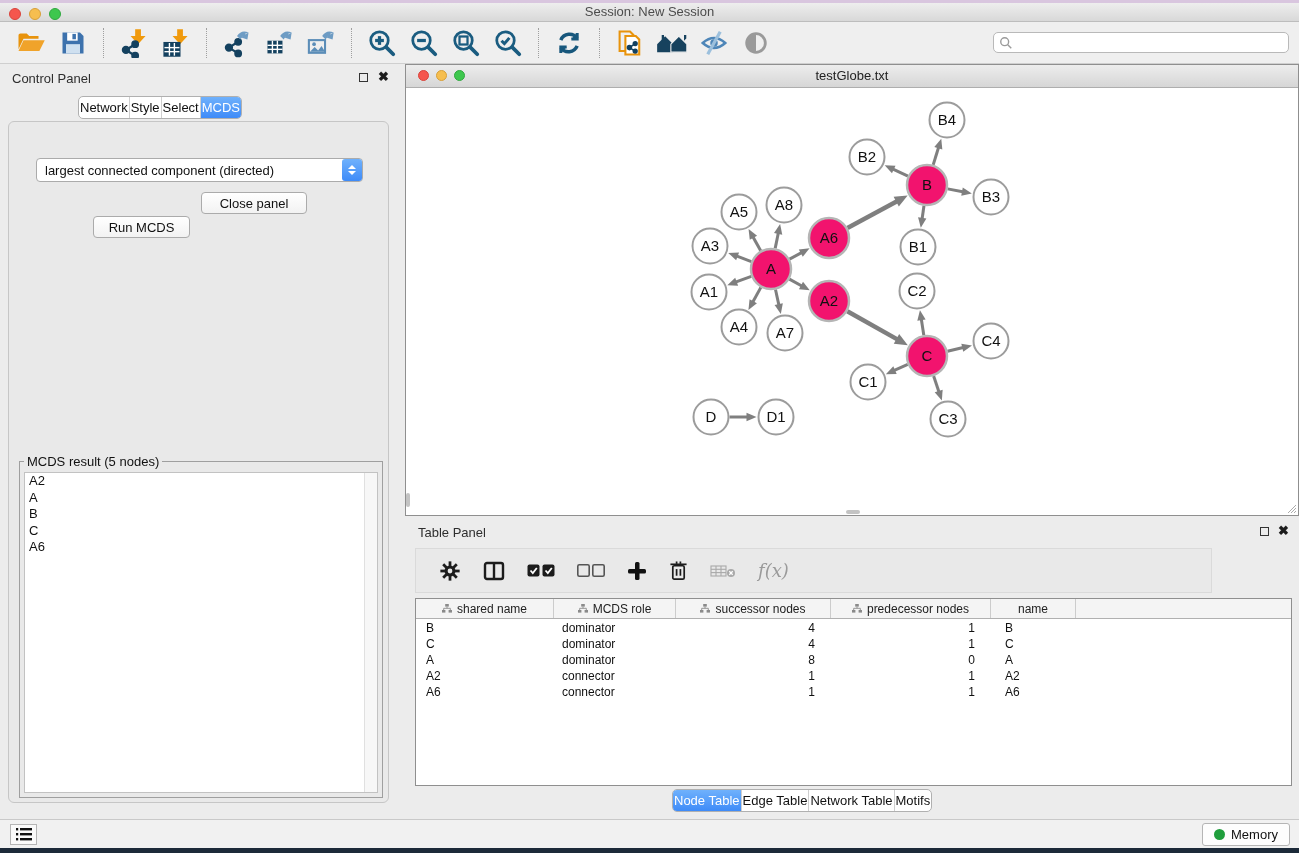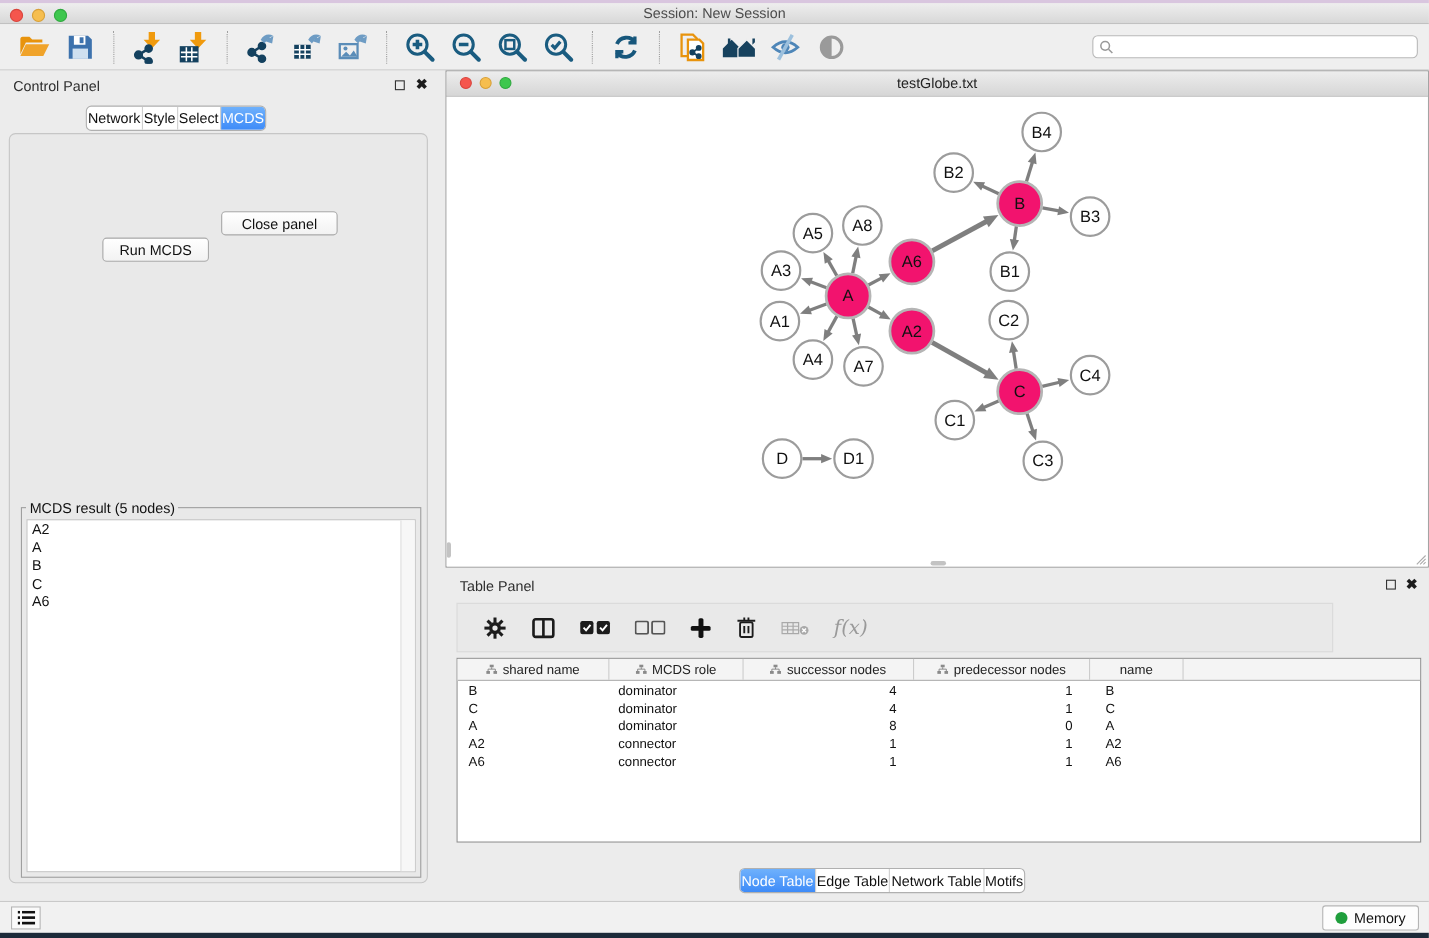--- a/index.html
+++ b/index.html
@@ -70,21 +70,21 @@
   #net-scroll-bottom { position:absolute; left:440px; bottom:1px; width:14px; height:4px; background:#c3c3c3; border-radius:2px; }
 
   
   #tp-title { left:418px; top:525px; font-size:13px; color:#2e2e2e; }
   #tp-float { left:1260px; top:527px; }
   #tp-close { left:1278px; top:526px; }
   #tp-toolbar { left:415px; top:548px; width:797px; height:45px; background:#e9e9e9;
     border:1px solid #dadada; display:flex; align-items:center; padding-left:12px; }
   .tpi { display:flex; align-items:center; justify-content:center; height:30px; margin:0 11px; }
   #fx-icon { font-family:"DejaVu Serif", serif; font-style:italic; font-size:18px; color:#9a9a9a; }
-  #data-table { left:415px; top:598px; width:877px; height:168px; background:#fff; border:1px solid #8f8f8f; }
+  #data-table { left:415px; top:598px; width:877px; height:188px; background:#fff; border:1px solid #8f8f8f; }
   #tbl-header { position:absolute; left:0; top:0; right:0; height:20px; background:#f4f4f4; border-bottom:1px solid #b0b0b0; display:flex; }
   .th-cell { height:100%; border-right:1px solid #cccccc; font-size:12px; color:#222;
     display:flex; align-items:center; justify-content:center; gap:5px; }
   .th-filler { border-right:none; flex:1; }
   .tbl-row { position:absolute; left:0; right:0; height:16px; display:flex; font-size:12px; color:#111; }
   .td-cell { height:100%; line-height:16px; white-space:nowrap; overflow:hidden; }
   #table-tabs-wrap { position:absolute; left:672px; top:789px; }
 
   
   #statusbar { left:0; top:819px; width:1299px; height:29px; background:#f1f1f1; border-top:1px solid #c9c9c9; }
@@ -272,20 +272,27 @@
 <span class="abs panel-close" id="cp-close">✖</span>
 
 <div id="control-tabs-wrap"><div class="seg" id="control-tabs">
       <span class="tab">Network</span>
       <span class="tab">Style</span>
       <span class="tab">Select</span>
       <span class="tab active">MCDS</span>
     </div></div>
 
 <div class="abs" id="cp-body">
+  <div class="abs" id="criterion-select">
+    <span id="criterion-text">largest connected component (directed)</span>
+    <span id="criterion-stepper">
+        <span class="stp-up"></span>
+        <span class="stp-dn"></span>
+      </span>
+  </div>
   <button class="cp-btn" id="run-btn">Run MCDS</button>
   <button class="cp-btn" id="closepanel-btn">Close panel</button>
   <fieldset class="abs" id="mcds-fieldset">
     <legend>MCDS result (5 nodes)</legend>
     <div id="result-list">
       <div id="result-scroll"></div>
     <div class="result-item">A2</div>
         <div class="result-item">A</div>
         <div class="result-item">B</div>
         <div class="result-item">C</div>

